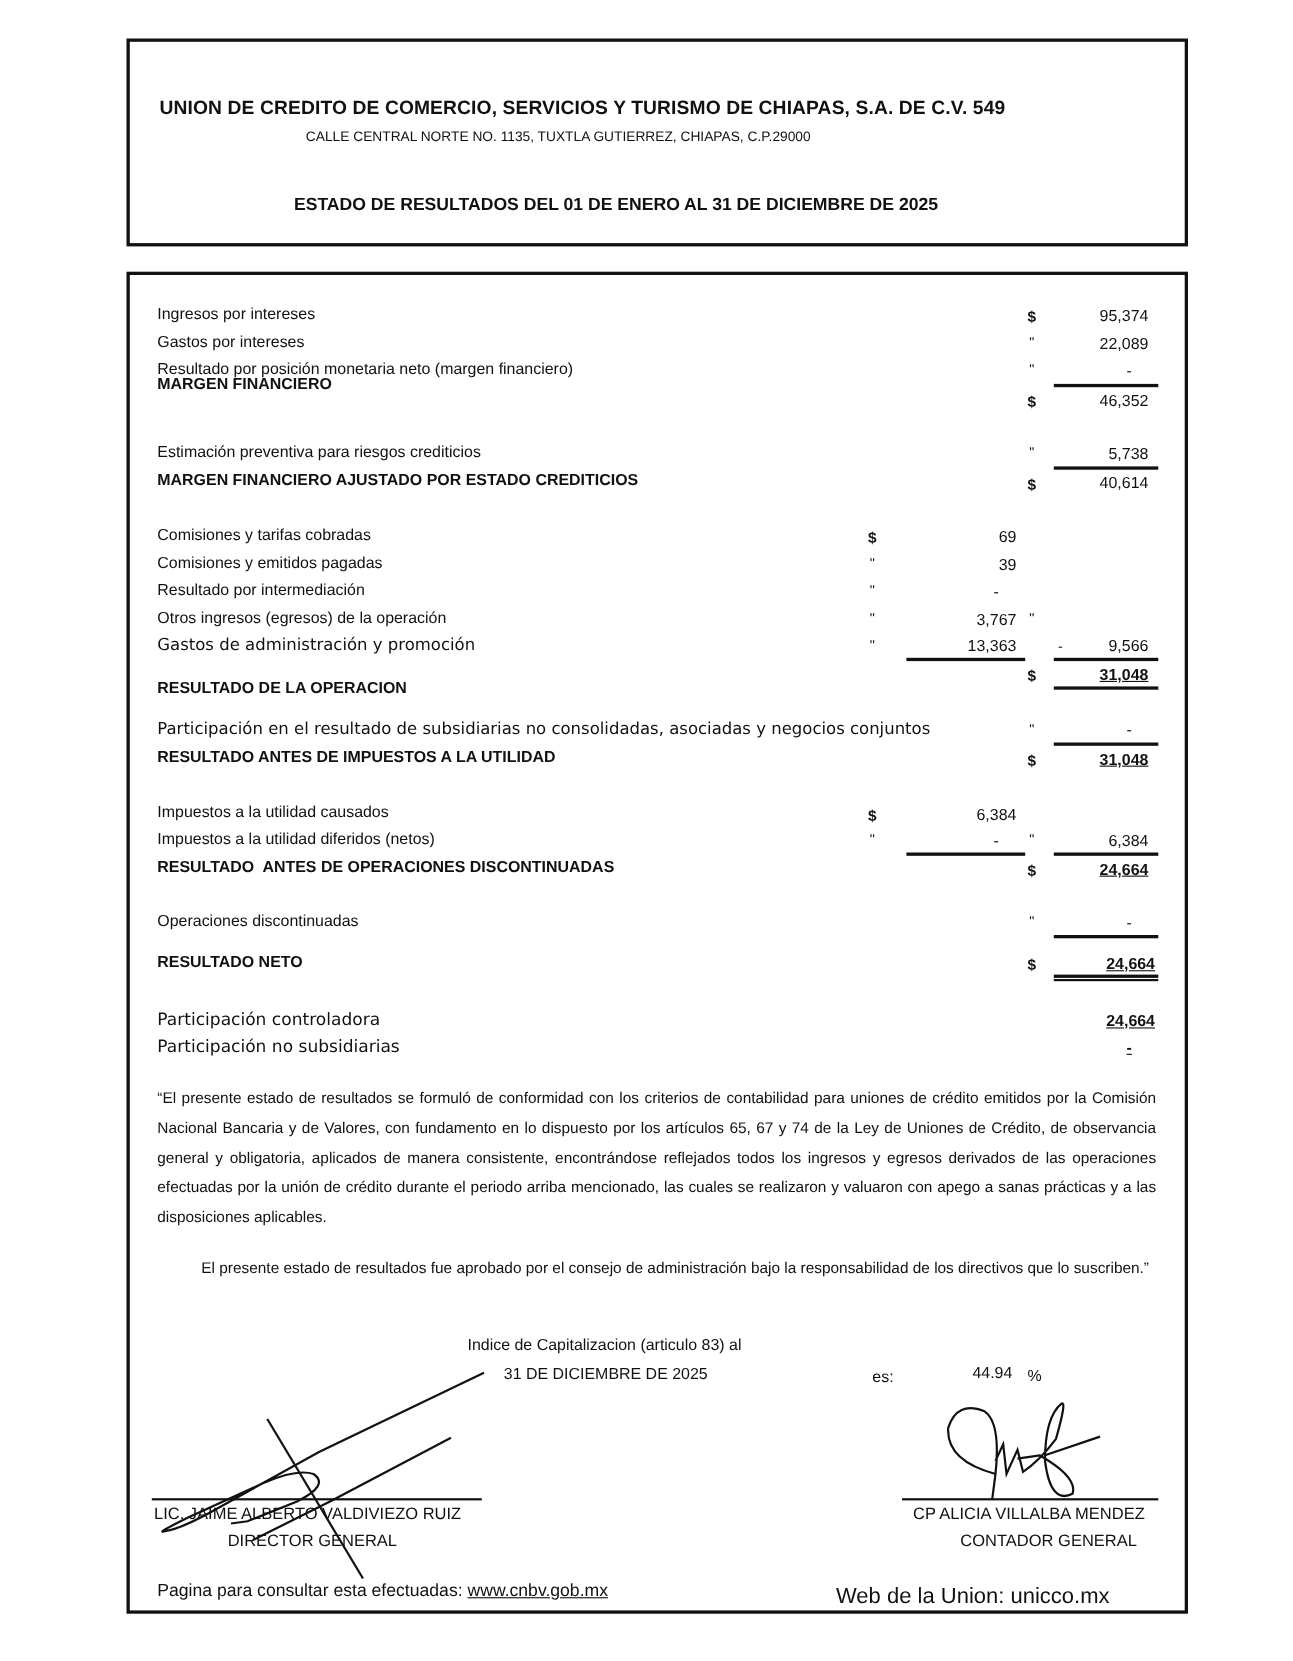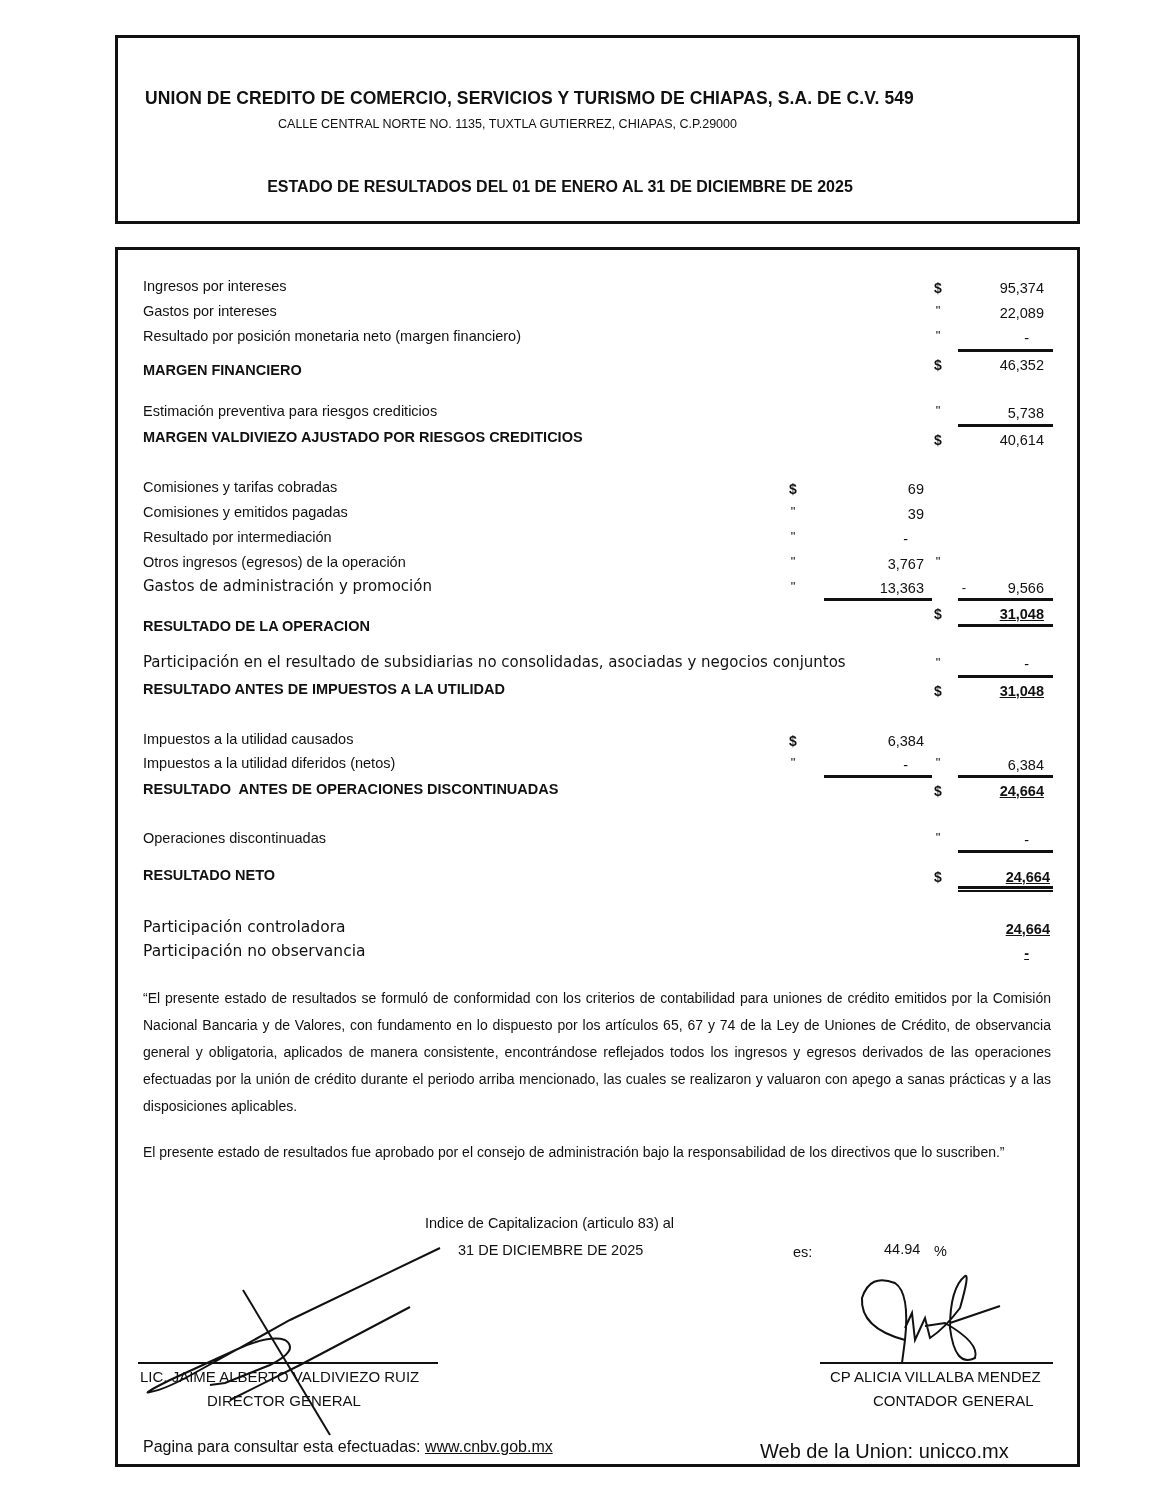--- a/index.html
+++ b/index.html
@@ -16,21 +16,21 @@
   .row.bold { font-weight: bold; }
   .row.calibri { font-family: "DejaVu Sans", sans-serif; font-size: 15px; }
   .sym { position: absolute; font-size: 13px; width: 14px; text-align: center; }
   .sym.dollar { font-weight: bold; font-size: 14px; }
   .num { position: absolute; text-align: right; font-size: 14.5px; }
   .num.bold { font-weight: bold; text-decoration: underline; }
   .line { position: absolute; height: 3px; background: #111; }
   .dline { position: absolute; height: 6px; border-top: 3px solid #111; border-bottom: 2px solid #111; box-sizing: border-box; }
 
   .para { position: absolute; left: 143px; width: 908px; font-size: 14px; line-height: 27px; text-align: justify; }
-  .para.p2 { line-height: 24px; }
+  .para.p2 { line-height: 24px; margin-left: 40px; }
   .sig-line { position: absolute; height: 2px; background: #111; }
   .sig-text { position: absolute; font-size: 15px; white-space: nowrap; }
   .link { text-decoration: underline; }
   svg.sig { position: absolute; overflow: visible; }
 </style>
 </head>
 <body>
 
 <div class="box" id="hdr"></div>
 <div class="abs t-company">UNION DE CREDITO DE COMERCIO, SERVICIOS Y TURISMO DE CHIAPAS, S.A. DE C.V. 549</div>
@@ -45,30 +45,30 @@
 
 <div class="row" style="top:303px"><span>Gastos por intereses</span></div>
 <div class="sym" style="left:931px;top:303px">"</div>
 <div class="num" style="left:960px;width:84px;top:305px">22,089</div>
 
 <div class="row" style="top:328px"><span>Resultado por posición monetaria neto (margen financiero)</span></div>
 <div class="sym" style="left:931px;top:328px">"</div>
 <div class="num" style="left:960px;width:69px;top:330px">-</div>
 <div class="line" style="left:958px;width:95px;top:349px"></div>
 
-<div class="row bold" style="top:362px"><span>MARGEN FINANCIERO</span></div>
+<div class="row bold" style="top:342px"><span>MARGEN FINANCIERO</span></div>
 <div class="sym dollar" style="left:931px;top:357px">$</div>
 <div class="num" style="left:960px;width:84px;top:357px">46,352</div>
 
 <div class="row" style="top:403px"><span>Estimación preventiva para riesgos crediticios</span></div>
 <div class="sym" style="left:931px;top:403px">"</div>
 <div class="num" style="left:960px;width:84px;top:405px">5,738</div>
 <div class="line" style="left:958px;width:95px;top:424px"></div>
 
-<div class="row bold" style="top:429px"><span>MARGEN VALDIVIEZO AJUSTADO POR RIESGOS CREDITICIOS</span></div>
+<div class="row bold" style="top:429px"><span>MARGEN FINANCIERO AJUSTADO POR ESTADO CREDITICIOS</span></div>
 <div class="sym dollar" style="left:931px;top:432px">$</div>
 <div class="num" style="left:960px;width:84px;top:432px">40,614</div>
 
 <div class="row" style="top:479px"><span>Comisiones y tarifas cobradas</span></div>
 <div class="sym dollar" style="left:786px;top:481px">$</div>
 <div class="num" style="left:840px;width:84px;top:481px">69</div>
 
 <div class="row" style="top:504px"><span>Comisiones y emitidos pagadas</span></div>
 <div class="sym" style="left:786px;top:504px">"</div>
 <div class="num" style="left:840px;width:84px;top:506px">39</div>
@@ -125,21 +125,21 @@
 <div class="num" style="left:960px;width:69px;top:832px">-</div>
 <div class="line" style="left:958px;width:95px;top:850px"></div>
 
 <div class="row bold" style="top:867px"><span>RESULTADO NETO</span></div>
 <div class="sym dollar" style="left:931px;top:869px">$</div>
 <div class="num bold" style="left:960px;width:90px;top:869px">24,664</div>
 <div class="dline" style="left:958px;width:95px;top:886px"></div>
 
 <div class="row calibri" style="top:918px;font-size:15.5px"><span>Participación controladora</span></div>
 <div class="num bold" style="left:960px;width:90px;top:921px">24,664</div>
-<div class="row calibri" style="top:942px;font-size:15.5px"><span>Participación no observancia</span></div>
+<div class="row calibri" style="top:942px;font-size:15.5px"><span>Participación no subsidiarias</span></div>
 <div class="num bold" style="left:960px;width:69px;top:945px">-</div>
 
 <div class="para" style="top:985px">“El presente estado de resultados se formuló de conformidad con los criterios de contabilidad para uniones de crédito emitidos por la Comisión Nacional Bancaria y de Valores, con fundamento en lo dispuesto por los artículos 65, 67 y 74 de la Ley de Uniones de Crédito, de observancia general y obligatoria, aplicados de manera consistente, encontrándose reflejados todos los ingresos y egresos derivados de las operaciones efectuadas por la unión de crédito durante el periodo arriba mencionado, las cuales se realizaron y valuaron con apego a sanas prácticas y a las disposiciones aplicables.</div>
 <div class="para p2" style="top:1140px">El presente estado de resultados fue aprobado por el consejo de administración bajo la responsabilidad de los directivos que lo suscriben.”</div>
 
 <div class="abs" style="left:425px;top:1215px;font-size:14.5px">Indice de Capitalizacion (articulo 83) al</div>
 <div class="abs" style="left:458px;top:1242px;font-size:14.5px">31 DE DICIEMBRE DE 2025</div>
 <div class="abs" style="left:793px;top:1244px;font-size:14.5px">es:</div>
 <div class="abs" style="left:884px;top:1241px;font-size:14.5px">44.94</div>
 <div class="abs" style="left:934px;top:1243px;font-size:14.5px">%</div>

